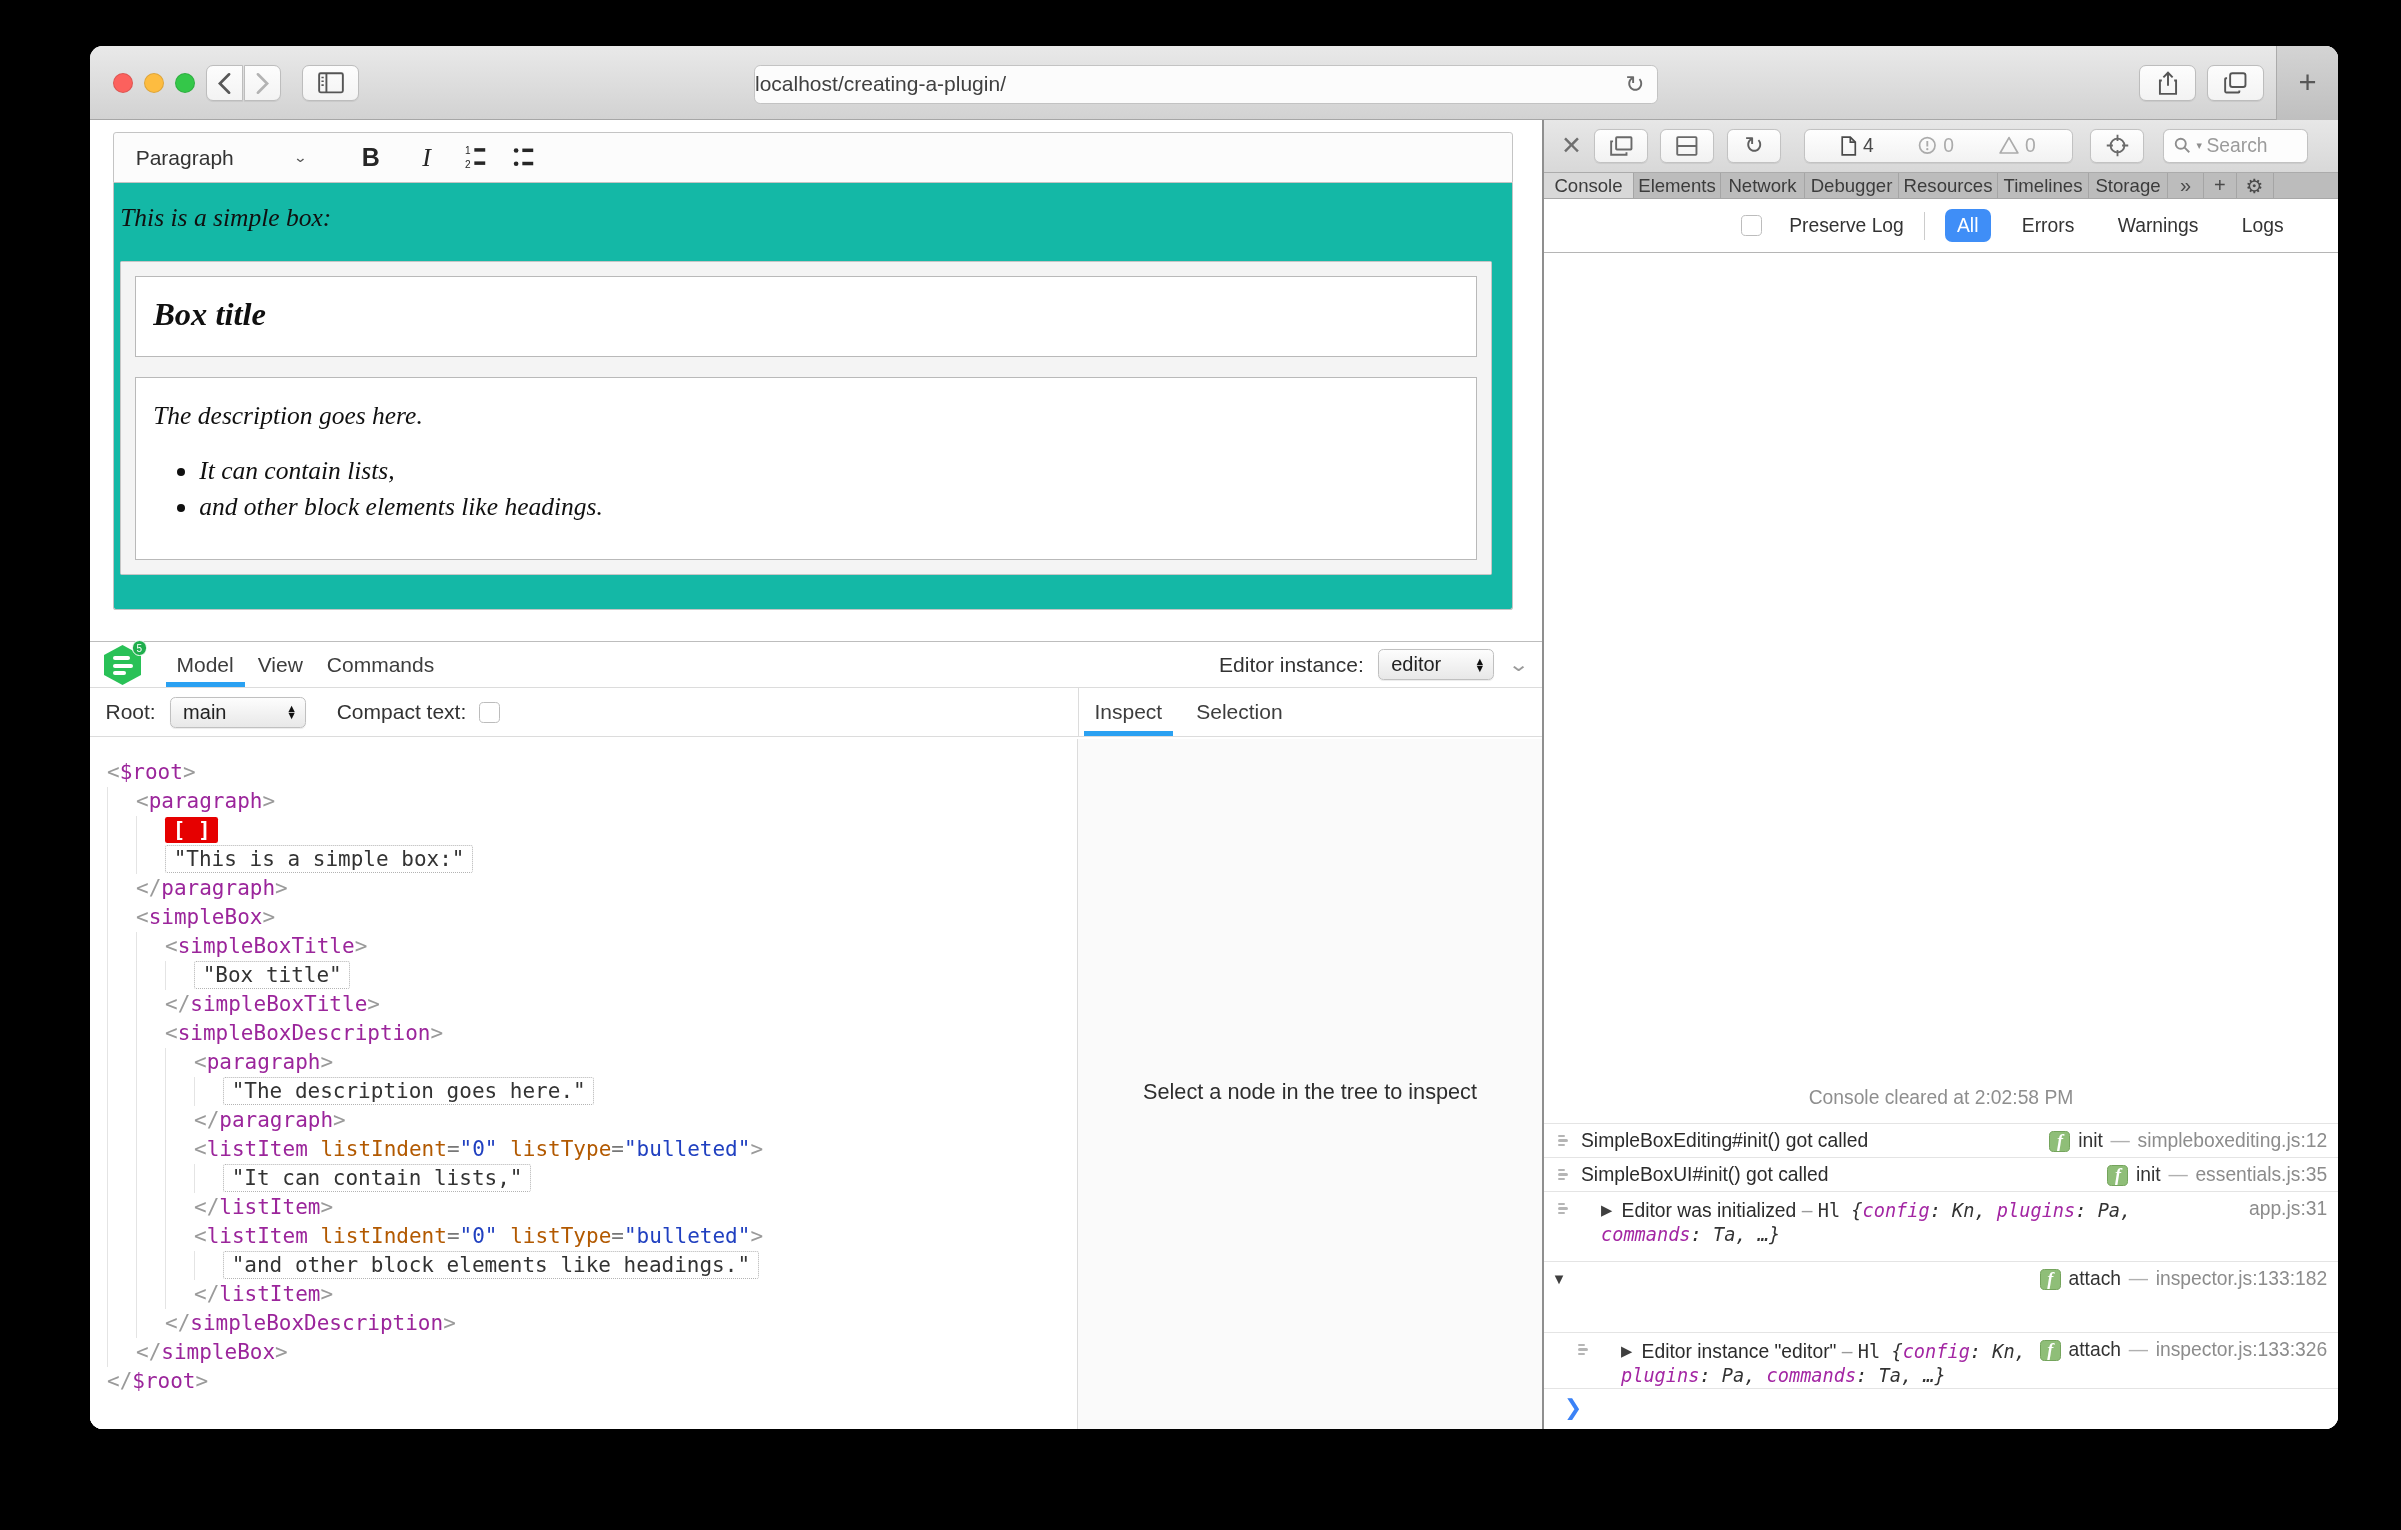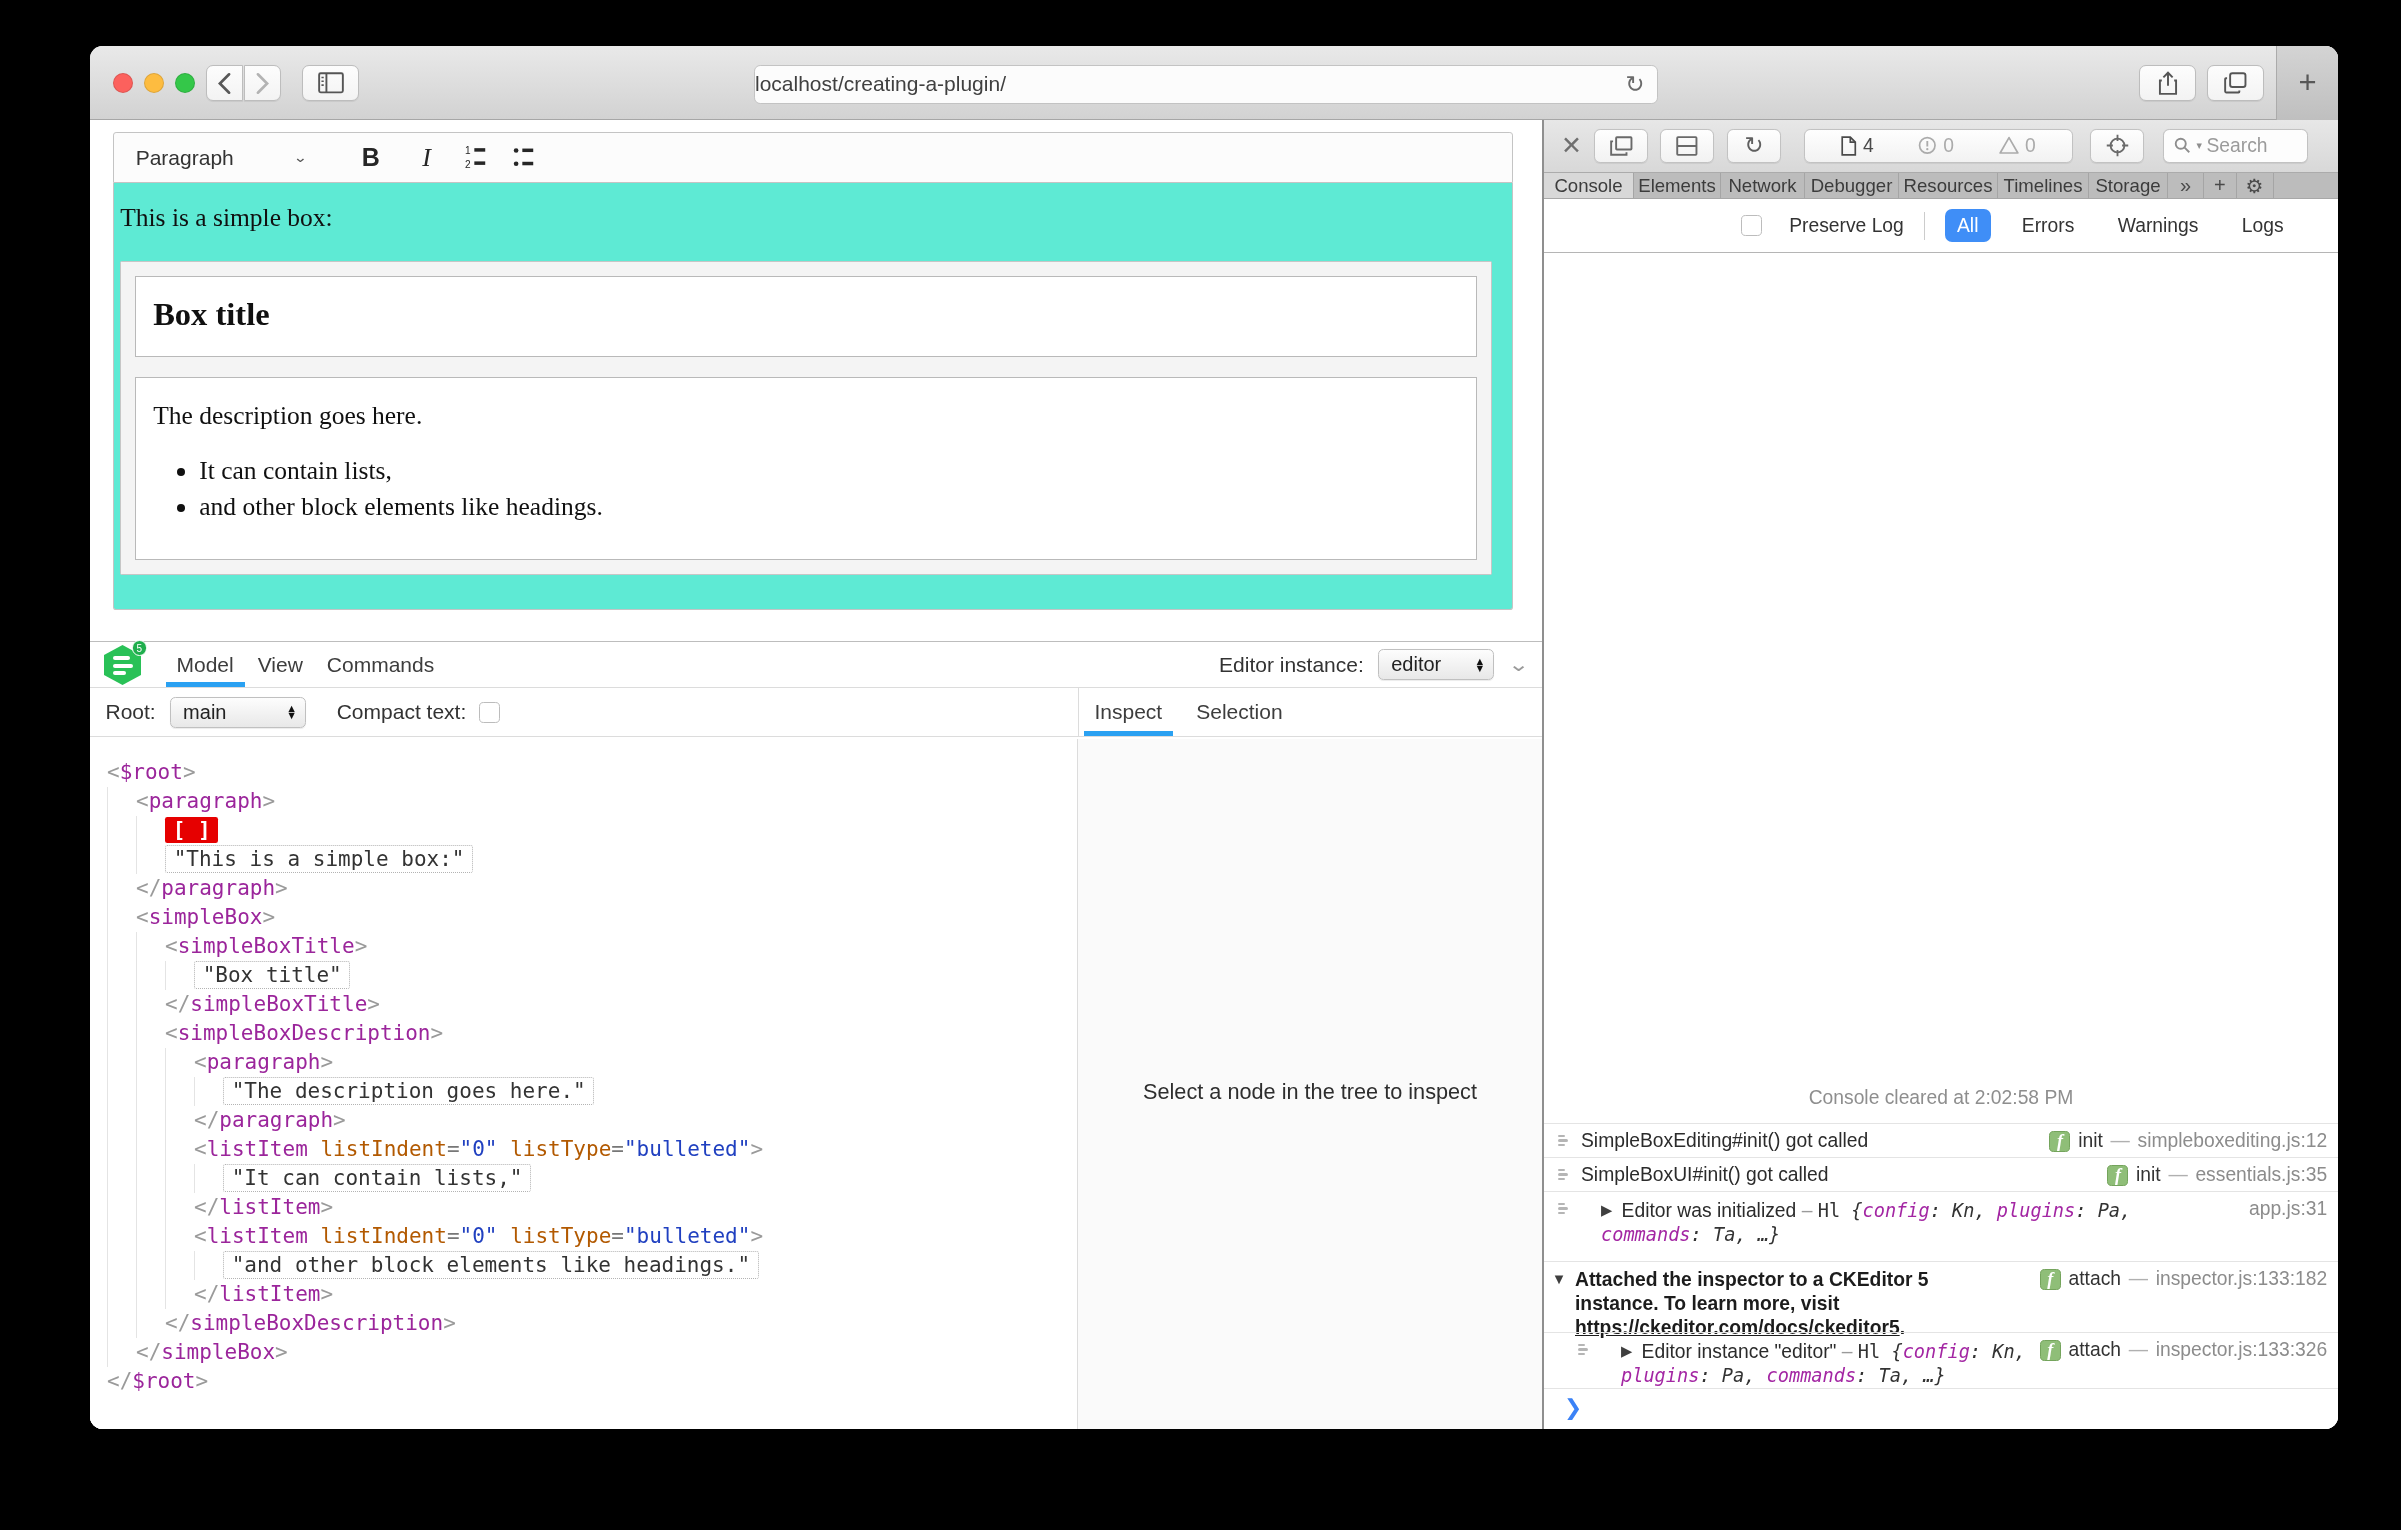--- a/index.html
+++ b/index.html
@@ -40,23 +40,23 @@
   .ed-wrap{position:absolute;left:23px;right:29px;top:12.4px;}
   .ed-toolbar{height:51px;border:0.8px solid #c4c4c4;border-radius:3.1px 3.1px 0 0;background:#fcfcfc;
     display:flex;align-items:center;padding-left:12.4px;}
   .para-select{display:flex;align-items:center;width:195px;justify-content:space-between;
     padding:0 14px 0 9.3px;cursor:pointer;}
   .para-label{font-size:21px;color:#333;}
   .chev-dn{font-size:17px;color:#555;transform:scaleY(.8);}
   .tb-ic{margin-left:32.5px;display:flex;align-items:center;justify-content:center;width:34px;height:34px;cursor:pointer;}
   .bold-g{font-weight:800;font-size:25px;color:#262626;}
   .italic-g{font-family:"Liberation Serif",serif;font-style:italic;font-size:26px;color:#262626;}
-  .ed-content{border:0.8px solid #c4c4c4;border-top:none;border-radius:0 0 3.1px 3.1px;background:#5eead4;
+  .ed-content{border:0.8px solid #c4c4c4;border-top:none;border-radius:0 0 3.1px 3.1px;background:#14b8a6;
     height:427px;padding:20px 6.2px 0 6.2px;font-family:"Liberation Serif","DejaVu Serif",serif;
-    font-size:25.5px;color:#101010;}
+    font-size:25.5px;color:#101010;font-style:italic;}
   .simplebox{margin-top:28px;margin-right:14px;background:#f4f4f4;border:0.8px solid #c6c6c6;
     padding:14px;border-radius:1.5px;}
   .sb-title{background:#fff;border:0.8px solid #b9b9b9;padding:18.6px 17px 23px 17px;}
   .sb-title-text{font-size:32.5px;font-weight:bold;}
   .sb-desc{background:#fff;border:0.8px solid #b9b9b9;margin-top:20px;padding:23px 17px 31px 17px;}
   .sb-desc ul{margin:25px 0 0 0;padding-left:46px;}
   .sb-desc li{margin-bottom:6.2px;}
 
   
   .inspector{position:absolute;left:0;right:0;top:521px;bottom:0;border-top:0.8px solid #bdbdbd;background:#fff;}
@@ -503,21 +503,20 @@
                 <i class="li-b"></i>
                 <i class="li-c"></i>
               </span>
               <span class="msg"><span class="caret">▶</span><span>Editor was initialized</span><span class="sep"> – </span><span class="cls-n">Hl </span><span class="obj"><span>{</span><span class="okey">config</span><span>: </span><span>Kn</span><span>, </span><span class="okey">plugins</span><span>: </span><span>Pa</span><span>, </span><span class="okey">commands</span><span>: </span><span>Ta</span><span>, …}</span></span></span>
               <span class="meta">
                 <span class="loc">app.js:31</span>
               </span>
             </div>
             <div class="crow r3">
               <span class="x-caret">▼</span>
-              <span class="msg"><span>Attached the inspector to a CKEditor 5 instance. To learn more, visit </span><span class="link">https://ckeditor.com/docs/ckeditor5</span><span>.</span></span>
               <span class="meta">
                 <span class="fbadge">f</span>
                 <span>attach</span>
                 <span class="dash">—</span>
                 <span class="loc">inspector.js:133:182</span>
               </span>
             </div>
             <div class="crow r4">
               <span class="lines-icon">
                 <i class="li-a"></i>

